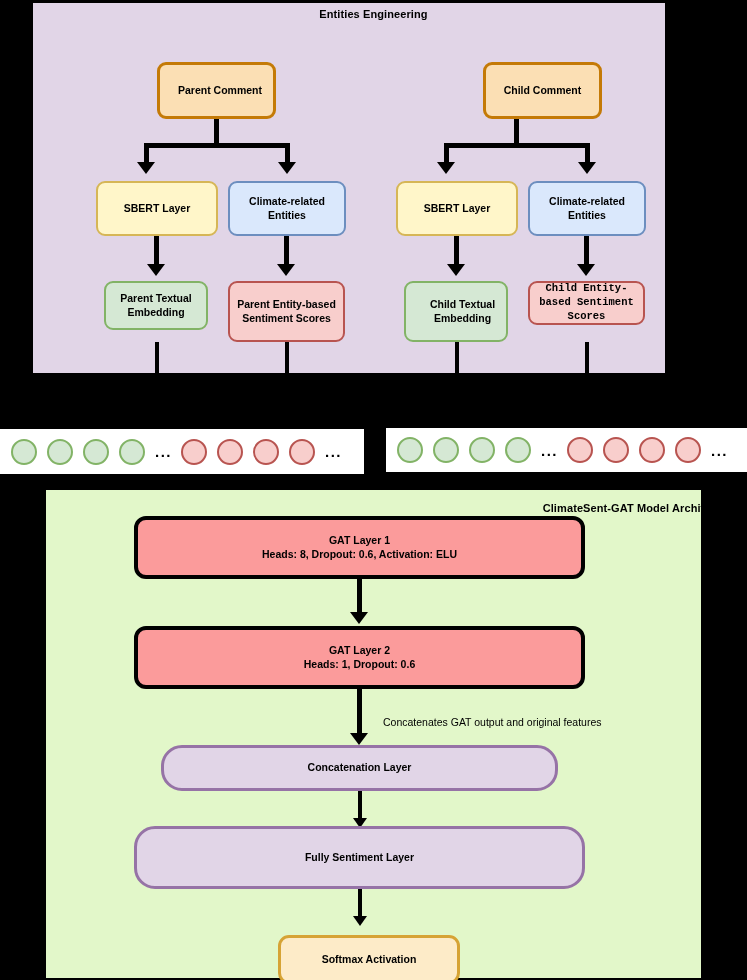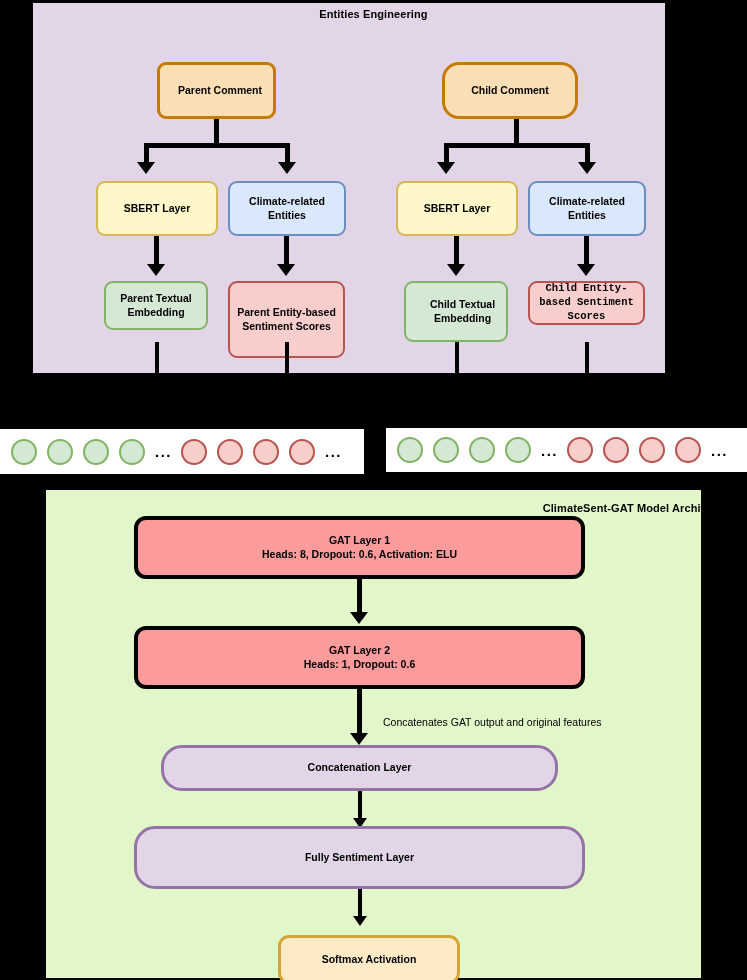--- a/index.html
+++ b/index.html
@@ -72,26 +72,26 @@
 
 <div class="nodebox b-yellow" style="left:96px;top:181px;width:122px;height:55px;">SBERT Layer</div>
 <div class="nodebox b-blue" style="left:228px;top:181px;width:118px;height:55px;">Climate-related Entities</div>
 
 <div class="vline" style="left:154px;top:236px;height:32px;"></div>
 <div class="arrow" style="left:147px;top:264px;"></div>
 <div class="vline" style="left:284px;top:236px;height:32px;"></div>
 <div class="arrow" style="left:277px;top:264px;"></div>
 
 <div class="nodebox b-green" style="left:104px;top:281px;width:104px;height:49px;">Parent Textual Embedding</div>
-<div class="nodebox b-red" style="left:228px;top:281px;width:117px;height:77px;">Parent Entity-based Sentiment Scores</div>
+<div class="nodebox b-red" style="left:228px;top:281px;width:117px;height:61px;">Parent Entity-based Sentiment Scores</div>
 
 <div class="vthin" style="left:155px;top:342px;height:31px;"></div>
 <div class="vthin" style="left:285px;top:342px;height:31px;"></div>
 
-<div class="nodebox b-orange" style="left:442px;top:62px;width:136px;height:57px;border-radius:17px;">Child Comment</div>
+<div class="nodebox b-orange" style="left:483px;top:62px;width:119px;height:57px;">Child Comment</div>
 <div class="vline" style="left:514px;top:119px;height:24px;"></div>
 <div class="hline" style="left:444px;top:143px;width:146px;"></div>
 <div class="vline" style="left:444px;top:143px;height:20px;"></div>
 <div class="vline" style="left:585px;top:143px;height:20px;"></div>
 <div class="arrow" style="left:437px;top:162px;"></div>
 <div class="arrow" style="left:578px;top:162px;"></div>
 
 <div class="nodebox b-yellow" style="left:396px;top:181px;width:122px;height:55px;">SBERT Layer</div>
 <div class="nodebox b-blue" style="left:528px;top:181px;width:118px;height:55px;">Climate-related Entities</div>
 

